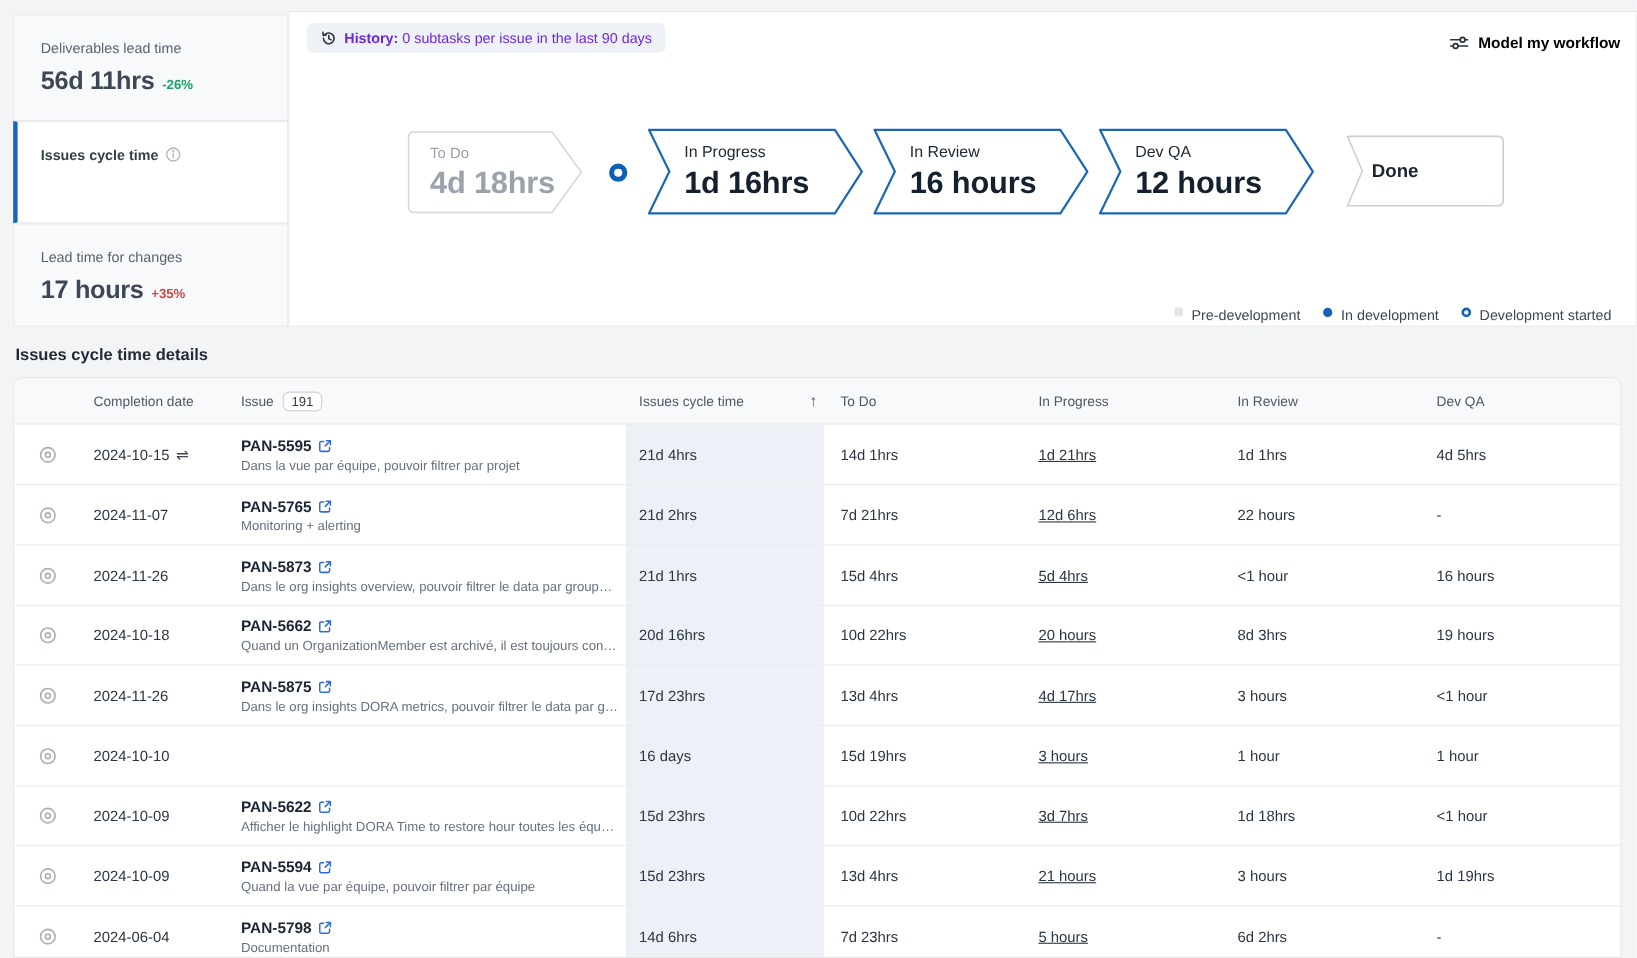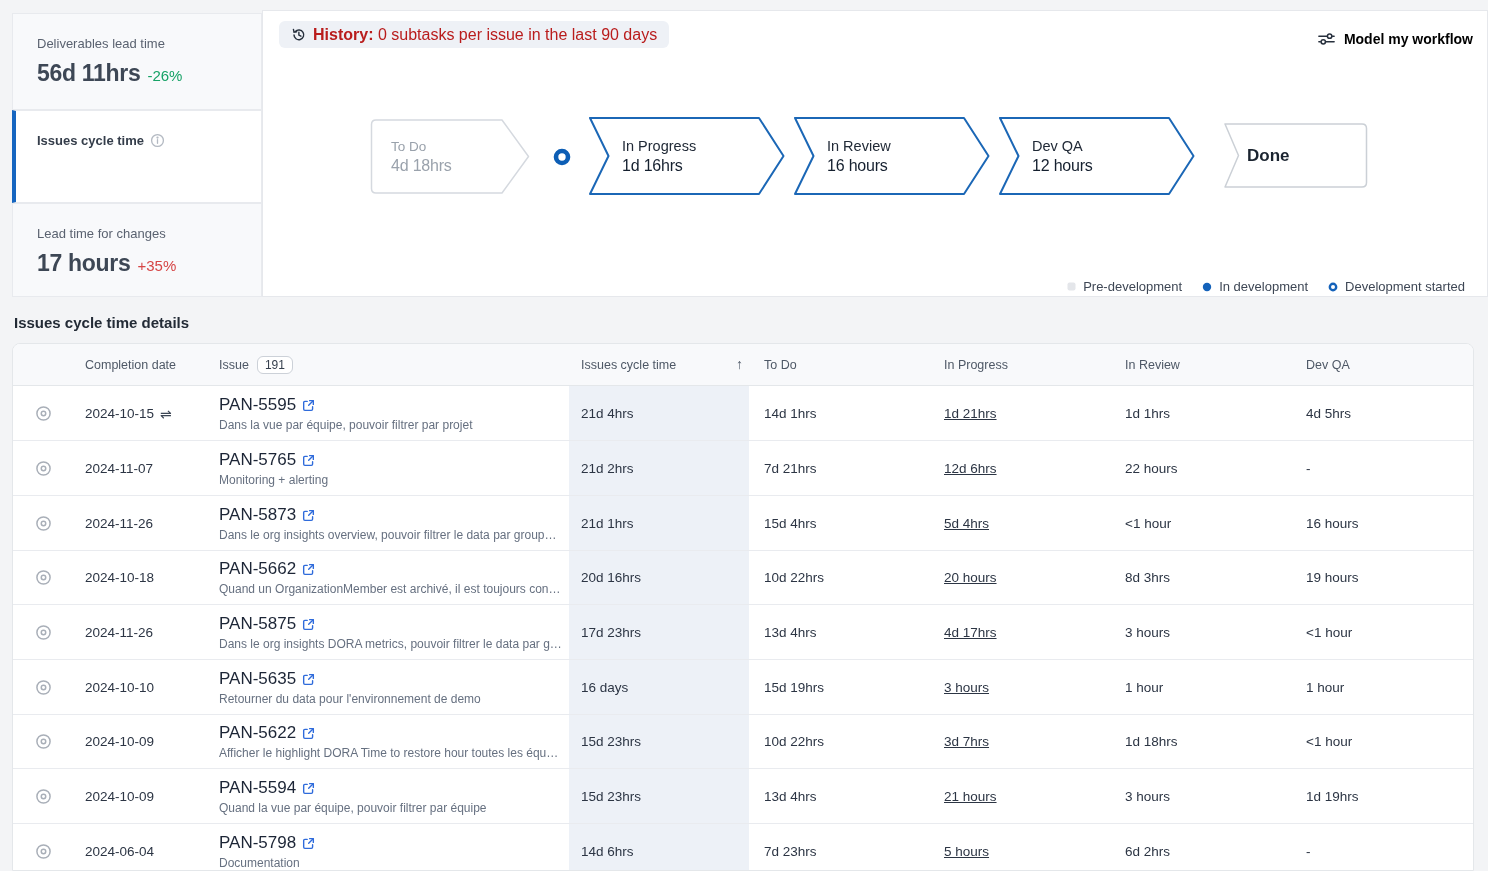--- a/index.html
+++ b/index.html
@@ -8,70 +8,70 @@
     font-family:"Liberation Sans","DejaVu Sans",sans-serif;
     background:#f3f4f6; color:#2c3544; overflow:hidden; position:relative;
   }
   .abs { position:absolute; }
 
   
   .top-panel { left:262px; top:10px; width:1226px; height:287px;
     background:#fff; border:1px solid #e6e8ec; }
 
   .history-badge { left:278px; top:20px; height:27px; display:flex; align-items:center;
-    gap:7px; padding:0 12px; background:#eef1f6; border-radius:6px; font-size:16px; color:#b91c1c; }
+    gap:7px; padding:0 12px; background:#eef1f6; border-radius:6px; font-size:13px; color:#6d28d9; }
   .history-badge b { font-weight:700; }
 
   .model-btn { top:20px; right:14px; display:flex; align-items:center; gap:8px;
     font-size:14px; font-weight:700; color:#000000; background:none; border:none; cursor:pointer;
     font-family:inherit; position:absolute; }
 
   
   .stage { position:absolute; }
   .stage svg.shape { position:absolute; left:0; top:0; width:100%; height:100%; }
   .stage .txt { position:relative; height:100%; display:flex; flex-direction:column;
     justify-content:center; gap:3px; }
   .s-name { font-size:14.5px; color:#212a37; }
-  .s-value { font-size:16px; font-weight:400; color:#15202f; letter-spacing:-0.2px; }
+  .s-value { font-size:28px; font-weight:700; color:#15202f; letter-spacing:-0.2px; }
   .stage-pre .s-name { color:#99a1ab; font-size:13.5px; }
   .stage-pre .s-value { color:#9aa2ac; }
   .done-name { font-size:17px; font-weight:700; color:#1b2430; }
 
   .legend { right:22px; top:268px; display:flex; gap:20px; align-items:center;
     font-size:13px; color:#3e4755; position:absolute; }
-  .legend .item { display:flex; align-items:center; gap:7px; }
+  .legend .item { display:flex; align-items:flex-start; gap:7px; }
 
   
   .side-card { left:12px; width:250px; background:#f8f9fb; border:1px solid #e8eaee; padding:22px 0 0 24px; }
   .side-card.selected { background:#fff; border-left:4px solid #1565c0; padding-left:21px; }
   .sc-label { font-size:13px; color:#5a6270; display:flex; align-items:center; gap:6px; }
   .sc-value { margin-top:9px; font-size:23px; font-weight:700; color:#3d4755; letter-spacing:-0.3px; }
   .side-card.selected .sc-value { color:#222c3a; }
-  .sc-trend { font-size:15px; font-weight:400; margin-left:7px; letter-spacing:0; }
+  .sc-trend { font-size:12px; font-weight:700; margin-left:7px; letter-spacing:0; }
   .trend-green { color:#17a266; } .trend-red { color:#d64545; }
 
   
   .tbl-title { left:14px; top:314px; font-size:15px; font-weight:700; color:#232b36; position:absolute; }
   .tbl-card { left:12px; top:343px; width:1462px; height:528px; background:#fff;
     border:1px solid #e4e7ea; border-radius:8px 8px 0 0; overflow:hidden; }
   .col-highlight { position:absolute; left:556px; top:42px; bottom:0; width:180px; background:#edf1f7; }
   .thead { position:absolute; left:0; top:0; width:100%; height:42px; background:#f8f9fb;
     border-bottom:1px solid #e4e7ea; font-size:12.5px; color:#4e5866;text-decoration:underline; }
   .th { position:absolute; top:0; height:42px; display:flex; align-items:center; gap:8px; }
   .trow { position:absolute; left:0; width:100%; height:55px; border-bottom:1px solid #e9ebef; }
   .cell { position:absolute; top:0; height:55px; display:flex; align-items:center; font-size:13.5px; color:#2c3544; }
   .c-eye  { left:22px; }
   .c-date { left:72px; gap:6px; }
   .c-issue{ left:206px; width:352px; flex-direction:column; align-items:flex-start; justify-content:center; gap:3px; overflow:hidden; }
   .c-cycle{ left:568px; }
   .c-todo { left:751px; }
   .c-prog { left:931px;text-decoration:underline; }
   .c-rev  { left:1112px; }
   .c-qa   { left:1293px; }
-  .issue-key { font-size:17px; font-weight:400; color:#1c2536; display:flex; align-items:center; gap:6px; white-space:nowrap; }
+  .issue-key { font-size:14px; font-weight:700; color:#1c2536; display:flex; align-items:center; gap:6px; white-space:nowrap; }
   .issue-sub { font-size:12px; color:#667080; white-space:nowrap; }
   .count-badge { border:1px solid #ccd1d8; border-radius:6px; padding:1px 7px; font-size:12px; color:#36404e; background:#fff;text-align:right; }
   .sort-arrow { position:absolute; left:723px; top:12px; font-size:14px; color:#4e5866; }
   .swap-icon { color:#3c4654; font-size:14px; }
   .eye-btn { background:none; border:none; cursor:pointer; padding:0; line-height:0; }
 </style>
 </head>
 <body>
 
 <div class="abs top-panel">
@@ -364,31 +364,20 @@
   <div class="trow" style="top:316px;">
     <span class="cell c-eye">
         <button class="eye-btn"><svg width="17" height="17" viewBox="0 0 16 16" fill="none" stroke="#a9afb8" stroke-width="1.4">
             <circle cx="8" cy="8" r="6.2"></circle>
             <circle cx="8" cy="8" r="2.1"></circle>
           </svg></button>
       </span>
     <span class="cell c-date">
         <span>2024-10-10</span>
       </span>
-    <span class="cell c-issue">
-      <span class="issue-key">
-          <span>PAN-5635</span>
-          <svg width="13" height="13" viewBox="0 0 14 14" fill="none" stroke="#2f6bdb" stroke-width="1.5" stroke-linecap="round" stroke-linejoin="round">
-            <path d="M5.6 2.6 H3.1 A1.3 1.3 0 0 0 1.8 3.9 V10.9 A1.3 1.3 0 0 0 3.1 12.2 H10.1 A1.3 1.3 0 0 0 11.4 10.9 V8.4"></path>
-            <path d="M8.2 1.8 H12.2 V5.8"></path>
-            <path d="M12 2 L7.2 6.8"></path>
-          </svg>
-        </span>
-      <span class="issue-sub">Retourner du data pour l'environnement de demo</span>
-    </span>
     <span class="cell c-cycle">16 days</span>
     <span class="cell c-todo">15d 19hrs</span>
     <span class="cell c-prog">3 hours</span>
     <span class="cell c-rev">1 hour</span>
     <span class="cell c-qa">1 hour</span>
   </div>
 
   <div class="trow" style="top:370px;">
     <span class="cell c-eye">
         <button class="eye-btn"><svg width="17" height="17" viewBox="0 0 16 16" fill="none" stroke="#a9afb8" stroke-width="1.4">

